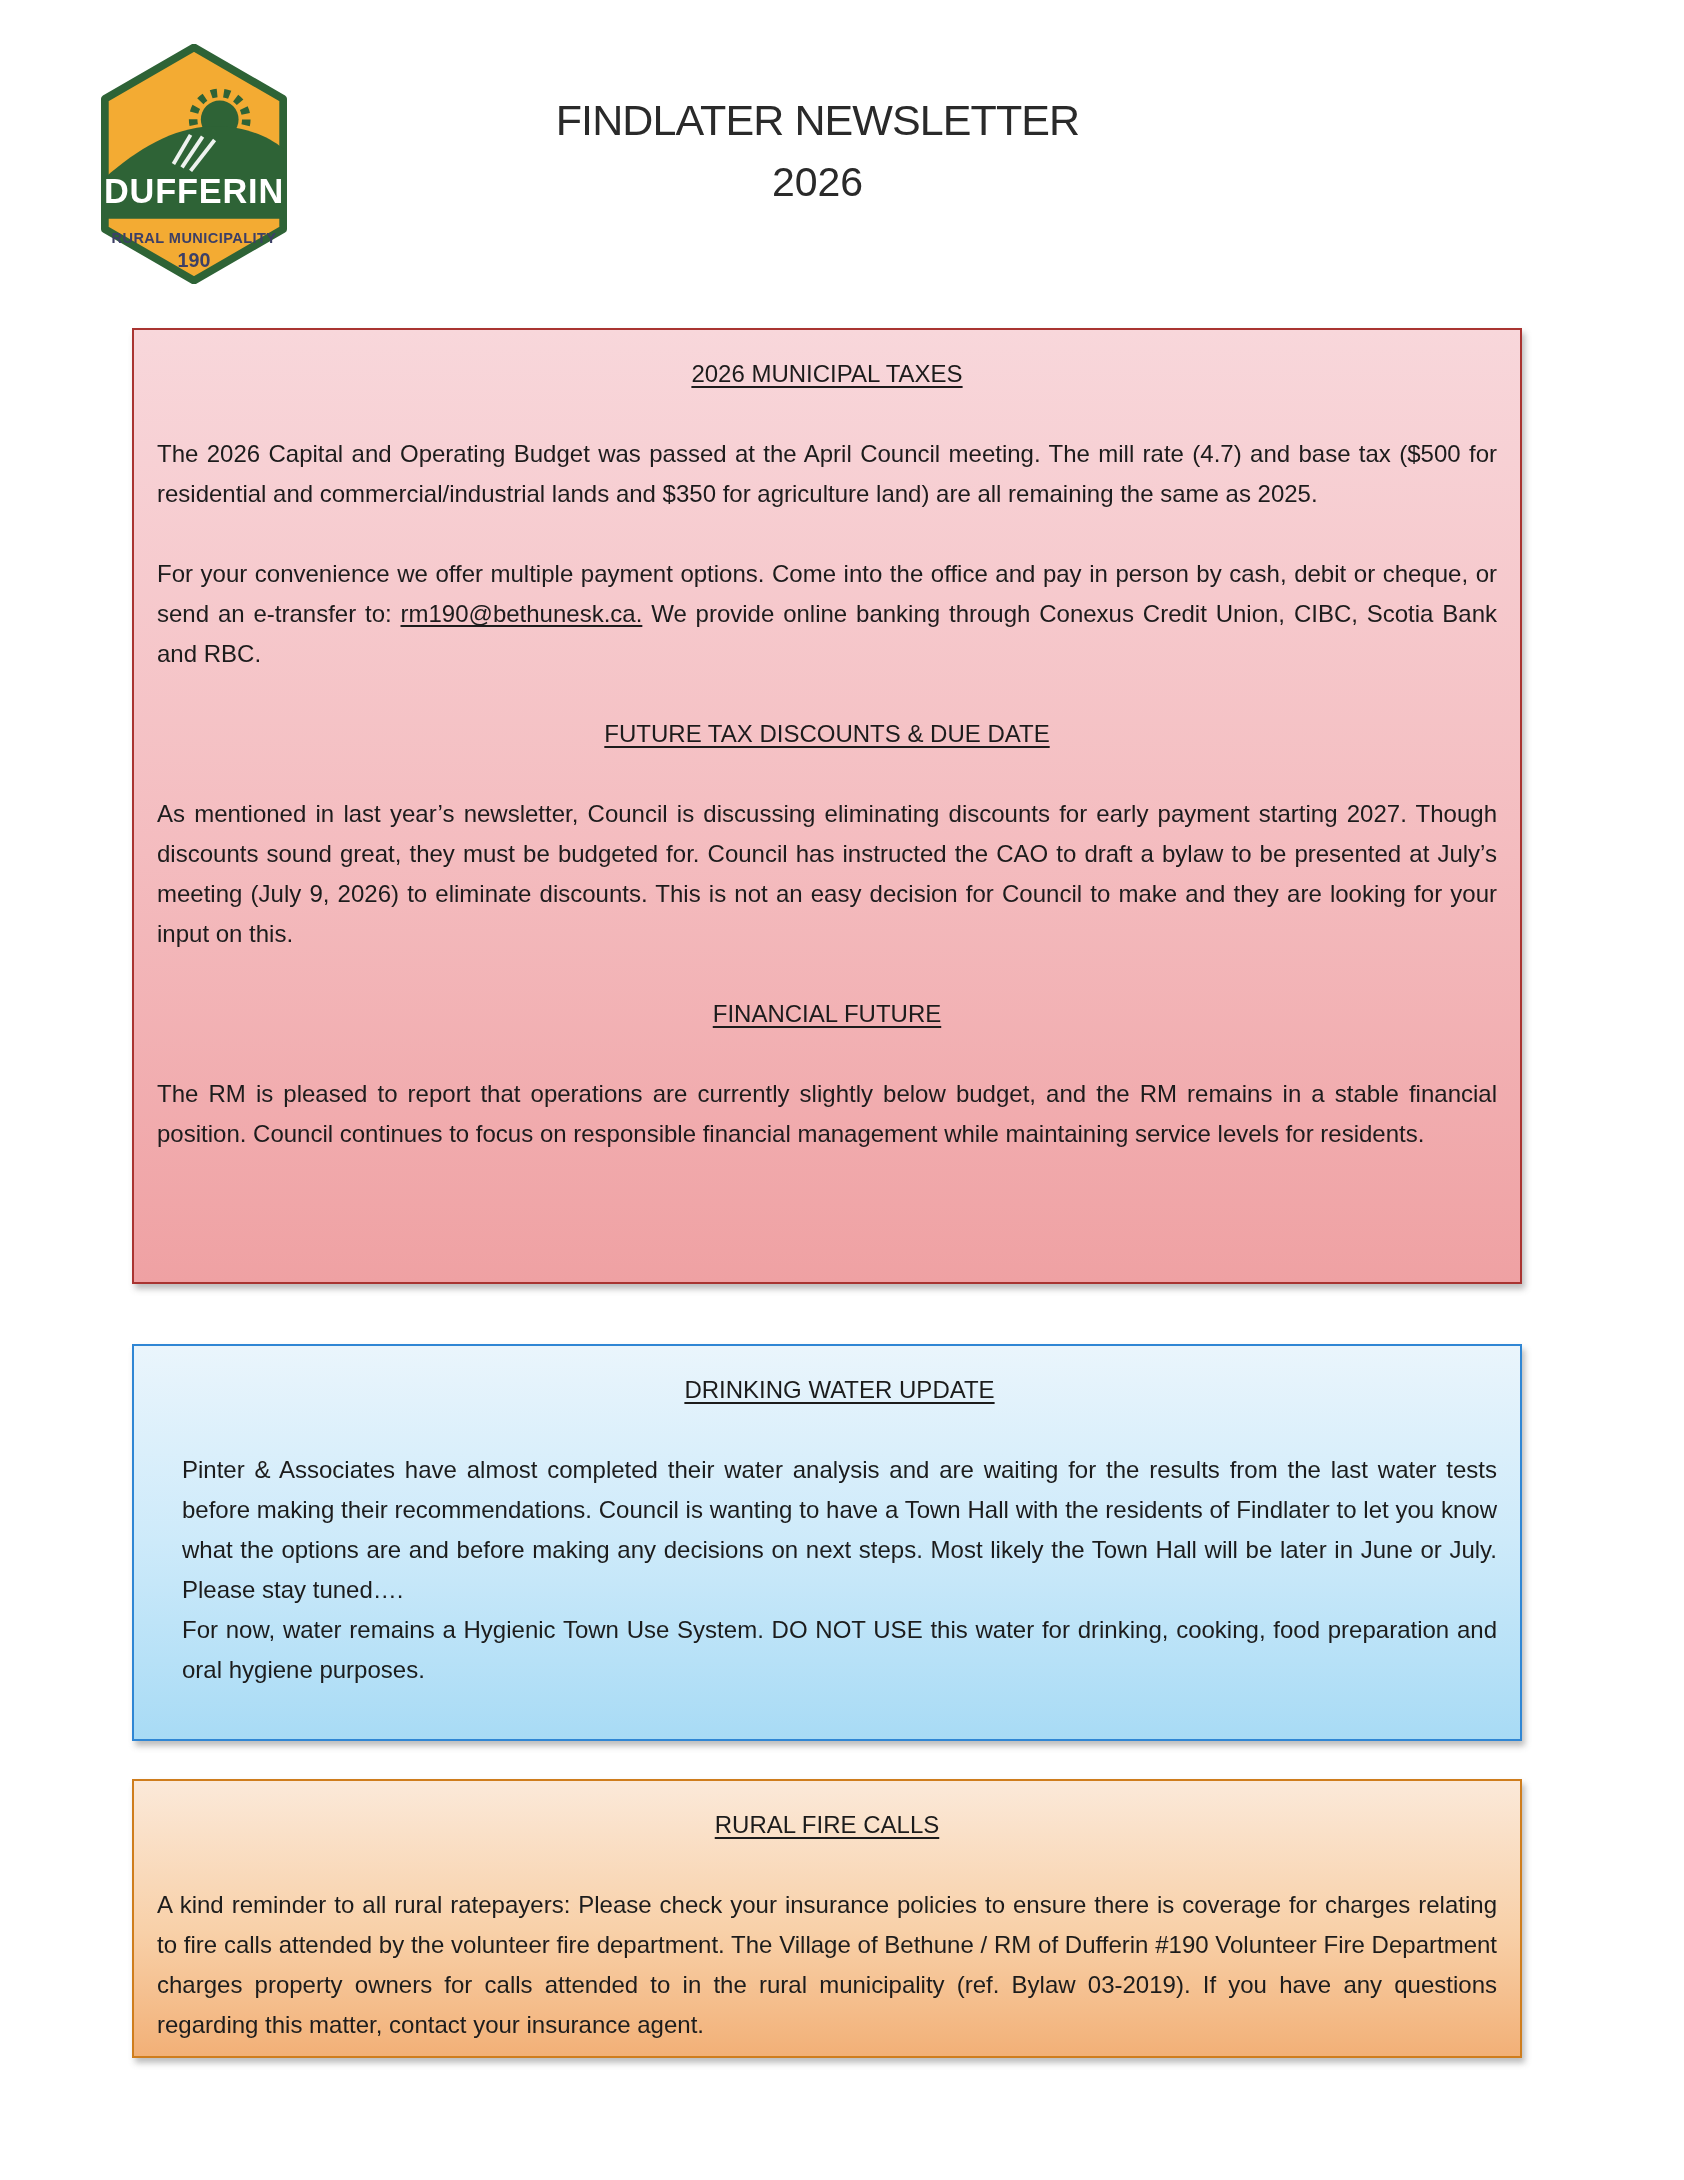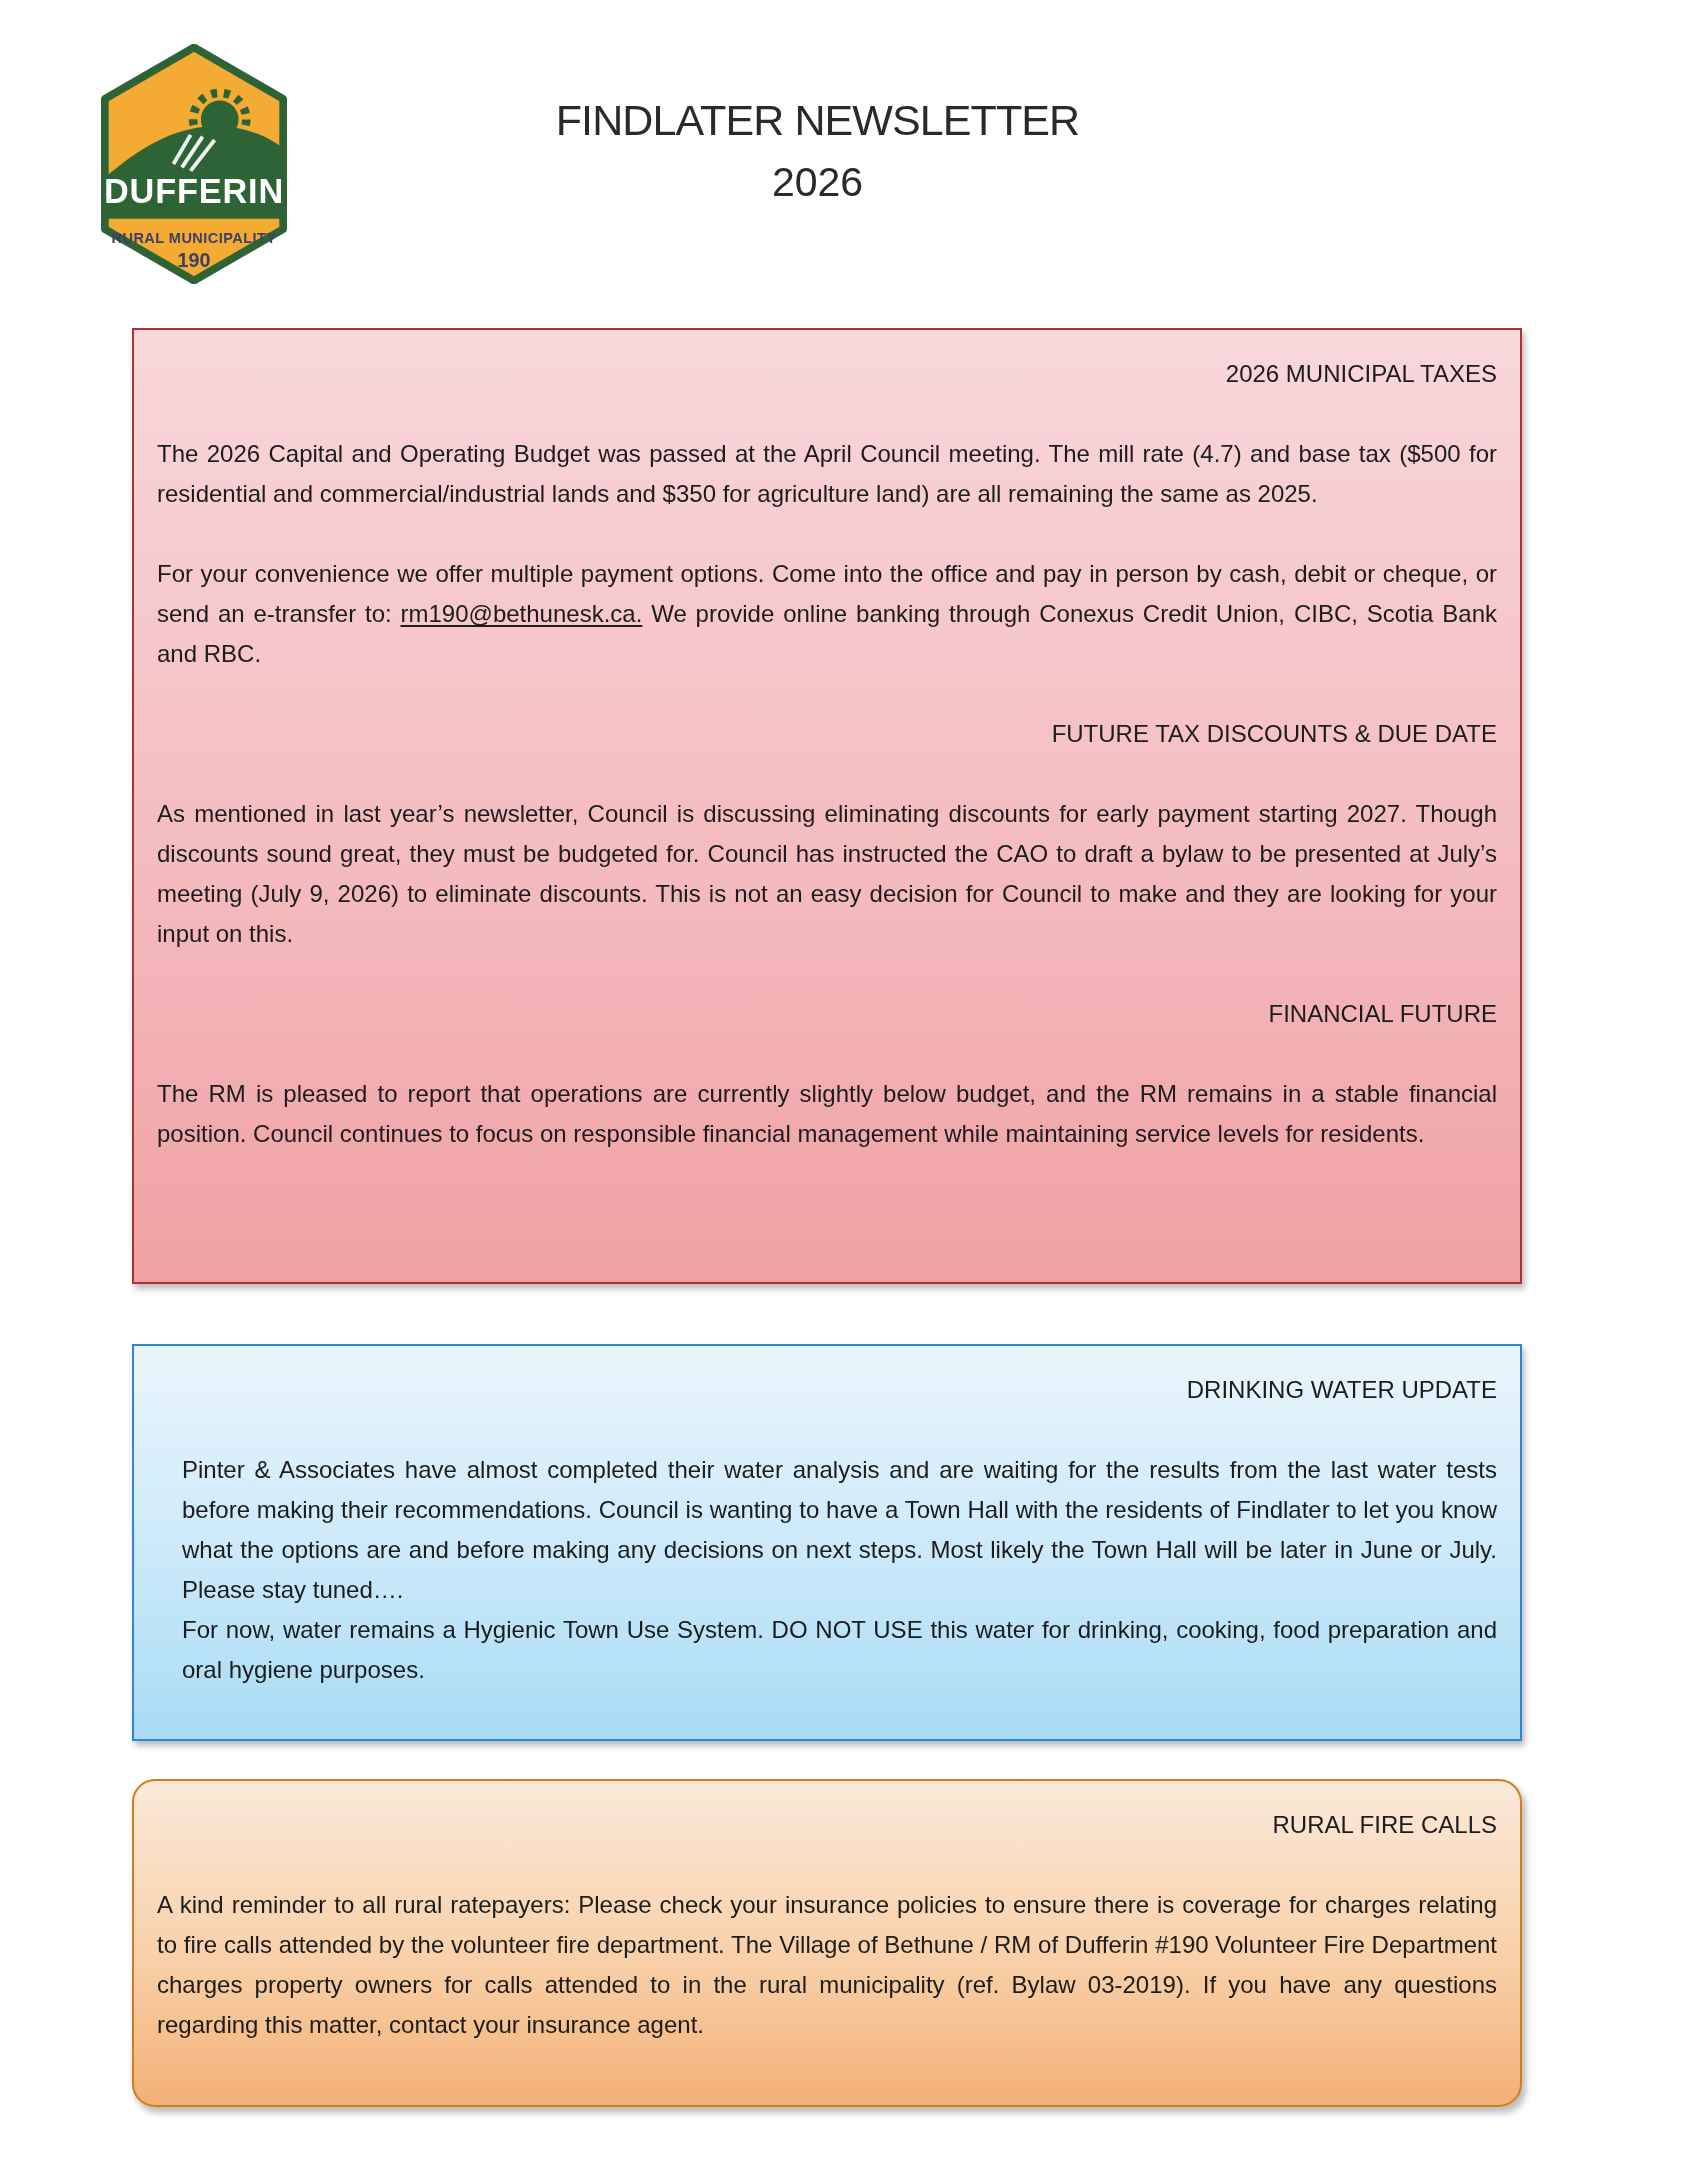--- a/index.html
+++ b/index.html
@@ -43,21 +43,22 @@
     box-sizing:border-box;
     border:2.6px solid #000;
     padding:24px 23px 0 23px;
     box-shadow:3.4px 5.1px 6px rgba(110,110,110,0.45);
   }
   .section h2{
     margin:40px 0 0 0;
     font-size:24px;
     line-height:40px;
     font-weight:normal;
-    text-align:right;
+    text-align:center;
+    text-decoration:underline;
     text-underline-offset:4.3px;
     color:#1c1c1c;
   }
   .section h2:first-child{margin-top:0;}
   .section p{
     margin:40px 0 0 0;
     font-size:24px;
     line-height:40px;
     text-align:justify;
     color:#1c1c1c;
@@ -71,24 +72,23 @@
   }
   .sec-water{
     top:1344px;
     height:397px;
     border-color:#2f86d4;
     background:linear-gradient(180deg,#eaf5fc 0%,#cdeafa 50%,#a8dbf5 100%);
     padding-left:48px;
   }
   .sec-fire{
     top:1779px;
-    height:328px;
+    height:279px;
     border-color:#cf7d1d;
     background:linear-gradient(180deg,#fbe9d9 0%,#f8d0a8 55%,#f2b077 100%);
-    border-radius:23px;
   }
   .email-link{
     text-decoration:underline;
     text-underline-offset:3.4px;
   }
 </style>
 </head>
 <body>
 
 <div class="page">

